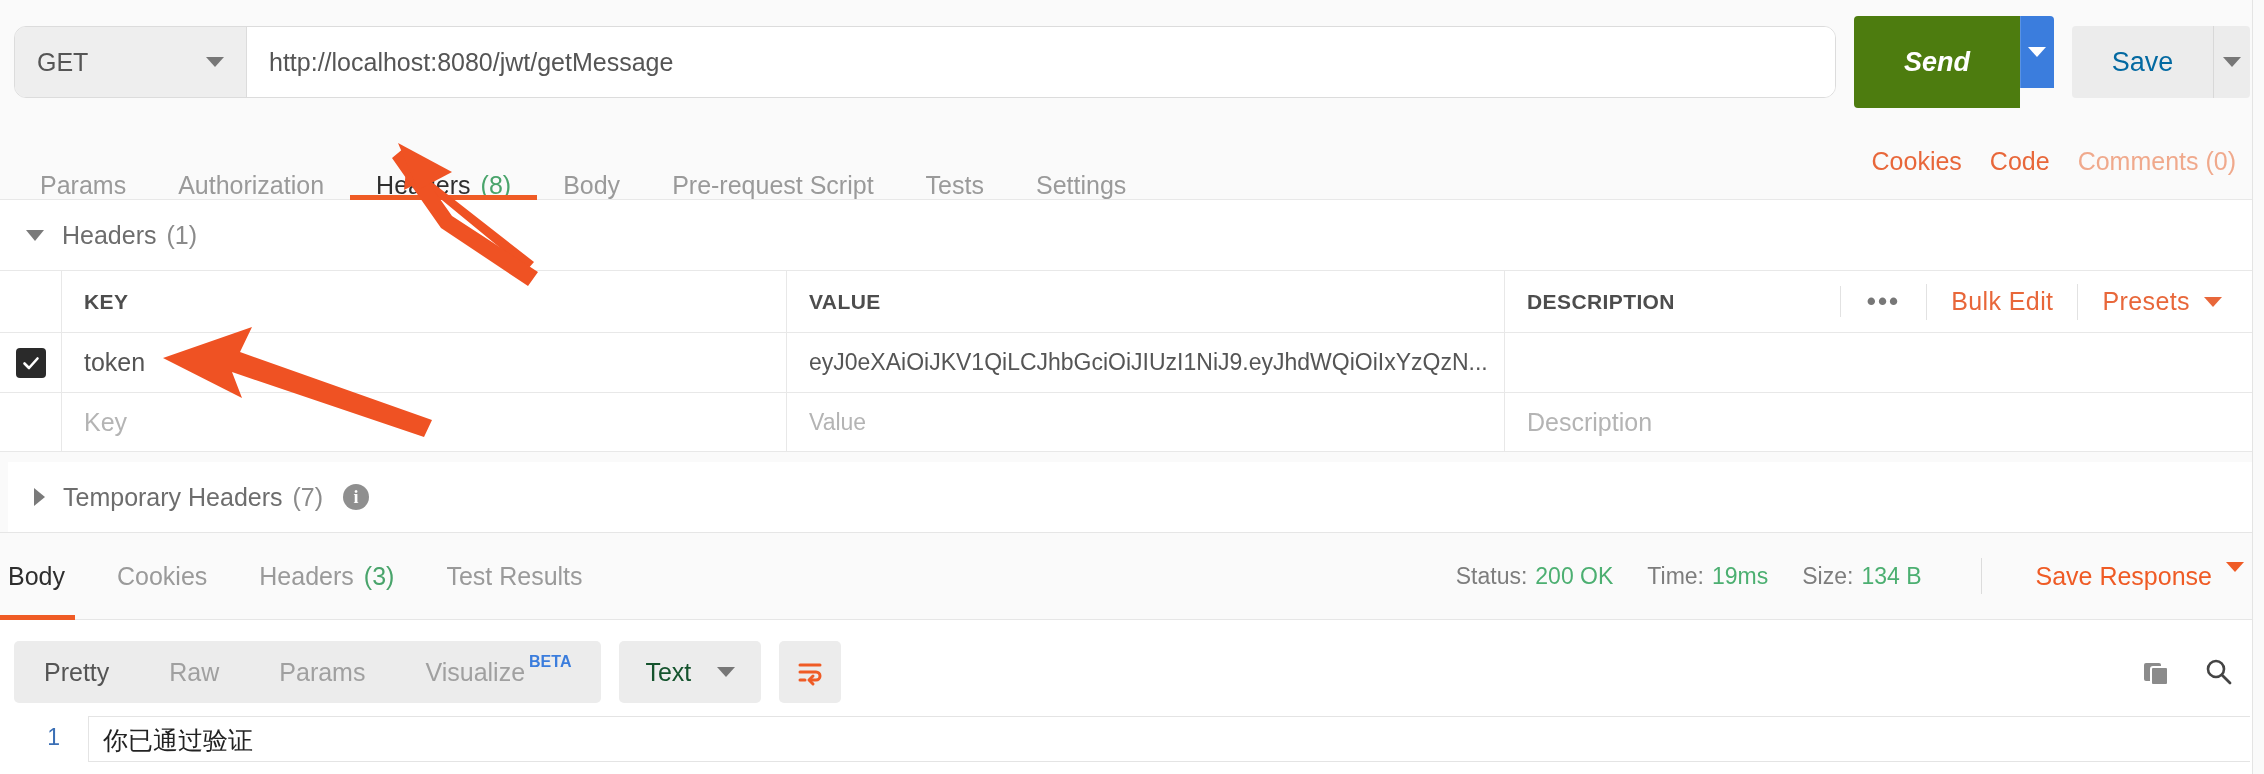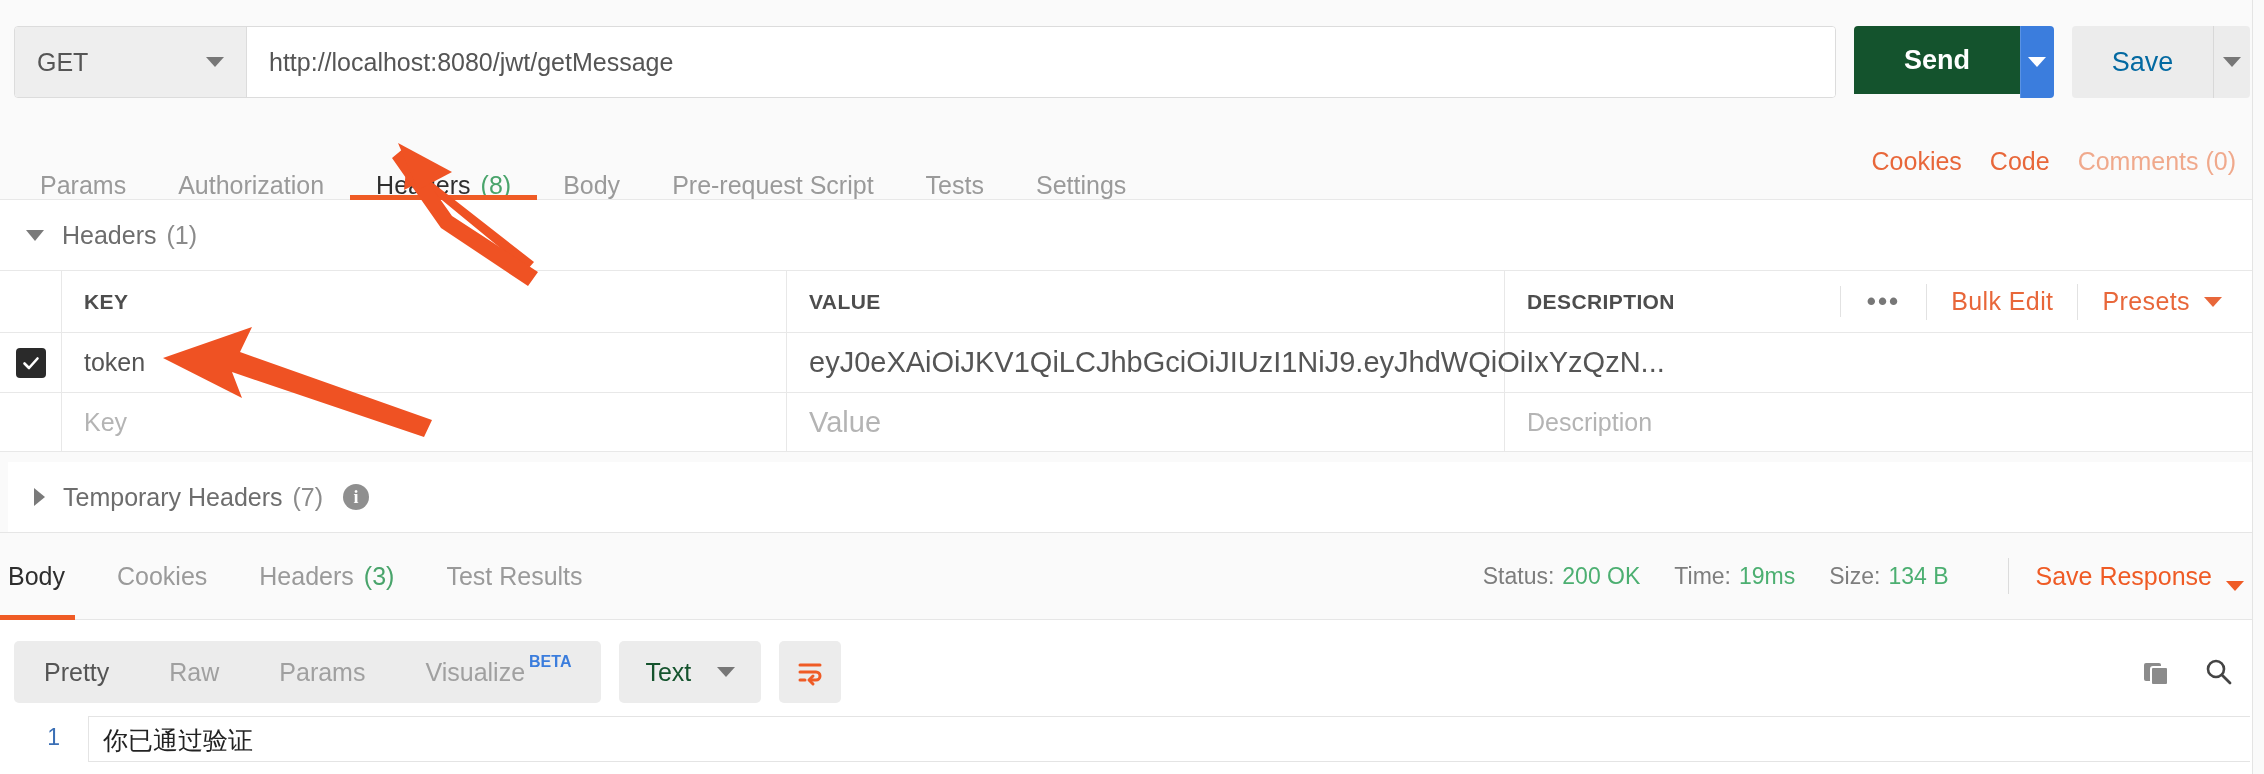--- a/index.html
+++ b/index.html
@@ -11,39 +11,39 @@
     overflow: hidden;
   }
   .app { position: relative; width: 2264px; height: 774px; background: #fafafa; }
 
   
   .urlbar {
     position: absolute; left: 0; top: 0; width: 2264px; height: 124px;
     background: #fafafa; display: flex; align-items: center; padding: 0 14px;
   }
   .method-url {
-    display: flex; height: 72px; border: 1px solid #dcdcdc; border-radius: 4px;
+    display: flex; height: 72px; border: 1px solid #dcdcdc; border-radius: 12px;
     background: #fff; overflow: hidden; flex: 0 0 auto;
   }
   .method {
     width: 232px; background: #eeeeee; border-right: 1px solid #dcdcdc;
     display: flex; align-items: center; justify-content: space-between;
     padding: 0 22px; font-size: 25px; color: #555; cursor: pointer;
   }
   .caret { width:0;height:0;border-left:9px solid transparent;border-right:9px solid transparent;border-top:10px solid #777; }
   .caret.white { border-top-color:#fff; }
   .urlfield {
     width: 1588px; display: flex; align-items: center; padding: 0 22px;
     font-size: 25px; color: #555; background: #fff; cursor: text;
   }
   .sendwrap { display:flex; margin-left: 18px; border-radius: 4px; overflow: hidden; }
   .send-btn {
-    background: #14532d; color: #fff; font-size: 27px; font-weight: bold;
-    padding: 0 50px; height: 68px; display: flex; align-items: center;
-    border: none; cursor: pointer; font-family: inherit;
+    background: #4d7c0f; color: #fff; font-size: 27px; font-weight: bold;
+    padding: 0 50px; height: 92px; display: flex; align-items: center;
+    border: none; cursor: pointer; font-family: inherit; font-style: italic;
   }
   .send-caret {
     background: #3b7ddd; width: 62px; height: 72px; display:flex;
     align-items:center; justify-content:center; cursor: pointer;
     border-left: 1px solid #5a92e3;
   }
   .savewrap { display:flex; margin-left: 18px; border-radius: 4px; overflow: hidden; }
   .save-btn {
     background: #ececec; color: #0369a1; font-size: 27px; padding: 0 40px;
     height: 72px; display:flex; align-items:center; border:none; cursor:pointer;
@@ -83,21 +83,21 @@
   }
   .tri-down { width:0;height:0;border-left:9px solid transparent;border-right:9px solid transparent;border-top:11px solid #7a7a7a; margin-right: 18px;}
   .tri-right{ width:0;height:0;border-top:9px solid transparent;border-bottom:9px solid transparent;border-left:11px solid #7a7a7a; margin-right: 18px;}
   .paren { color: #8b8b8b; margin-left: 10px; }
 
   .tbl { position: absolute; left: 0; top: 270px; width: 2264px; background: #fff; }
   .trow { display: flex; height: 60px; border-top: 1px solid #e8e8e8; align-items: stretch; }
   .trow:last-child { border-bottom: 1px solid #e8e8e8; }
   .c-chk { width: 62px; display: flex; align-items: center; justify-content: center; border-right: 1px solid #e8e8e8;}
   .c-key { width: 725px; display: flex; align-items: center; padding-left: 22px; border-right: 1px solid #e8e8e8; font-size: 25px; color: #555;}
-  .c-val { width: 718px; display: flex; align-items: center; padding-left: 22px; border-right: 1px solid #e8e8e8; font-size: 29px; color: #555;}
+  .c-val { width: 718px; display: flex; align-items: center; padding-left: 22px; border-right: 1px solid #e8e8e8; font-size: 23px; color: #555;}
   .c-desc{ flex: 1; display: flex; align-items: center; padding-left: 22px; font-size: 25px; color: #555;}
   .hdr-row { height: 62px; background: #fff; }
   .hdr-row .c-key, .hdr-row .c-val, .hdr-row .c-desc {
     font-size: 21px; font-weight: bold; color: #4d4d4d; letter-spacing: .4px;
   }
   .hdr-row .c-chk { border-right: 1px solid #e8e8e8; }
   .hdr-tools { display: flex; align-items: center; margin-left: auto; padding-right: 18px; height: 100%;}
   .dots { font-size: 26px; color: #777; padding: 0 26px; letter-spacing: 2px; cursor: pointer; border-left:1px solid #e2e2e2;}
   .tool-link { font-size: 25px; color: #e8673a; padding: 0 24px; cursor: pointer; border-left: 1px solid #e2e2e2; font-weight: normal; display:flex;align-items:center; height: 36px;}
   .tool-caret { width:0;height:0;border-left:9px solid transparent;border-right:9px solid transparent;border-top:10px solid #e8673a; margin-left: 14px;}
@@ -133,21 +133,21 @@
   }
   .rstab:first-child { padding-left: 8px; }
   .rstab.active { color: #2e2e2e; }
   .rstab.active::after {
     content:""; position:absolute; left:0; right:16px; bottom:0; height:5px; background:#ef5b25;
   }
   .meta { display: flex; align-items: center; font-size: 23px; color: #7d7d7d; }
   .meta .lbl { margin-right: 8px; }
   .meta .val { color: #4caf71; margin-right: 34px; }
   .vsep { width: 1px; height: 36px; background: #dcdcdc; margin: 0 26px; }
-  .save-resp { font-size: 25px; color: #ef5b25; display: flex; align-items: flex-end; cursor: pointer; padding-right: 20px;}
+  .save-resp { font-size: 25px; color: #ef5b25; display: flex; align-items: flex-start; cursor: pointer; padding-right: 20px; margin-left: 27px;}
   .save-resp .tool-caret { border-top-color: #ef5b25; }
 
   
   .viewer-bar {
     position: absolute; left: 0; top: 620px; width: 2264px; height: 104px;
     background: #fff; display: flex; align-items: center; padding: 0 14px;
   }
   .seg { display: flex; background: #ececec; border-radius: 5px; height: 62px; align-items: center; }
   .seg-item { font-size: 25px; color: #a0a0a0; padding: 0 30px; height: 62px; display:flex; align-items:center; cursor:pointer; position: relative;}
   .seg-item.active { color: #555; justify-content: flex-end; }

